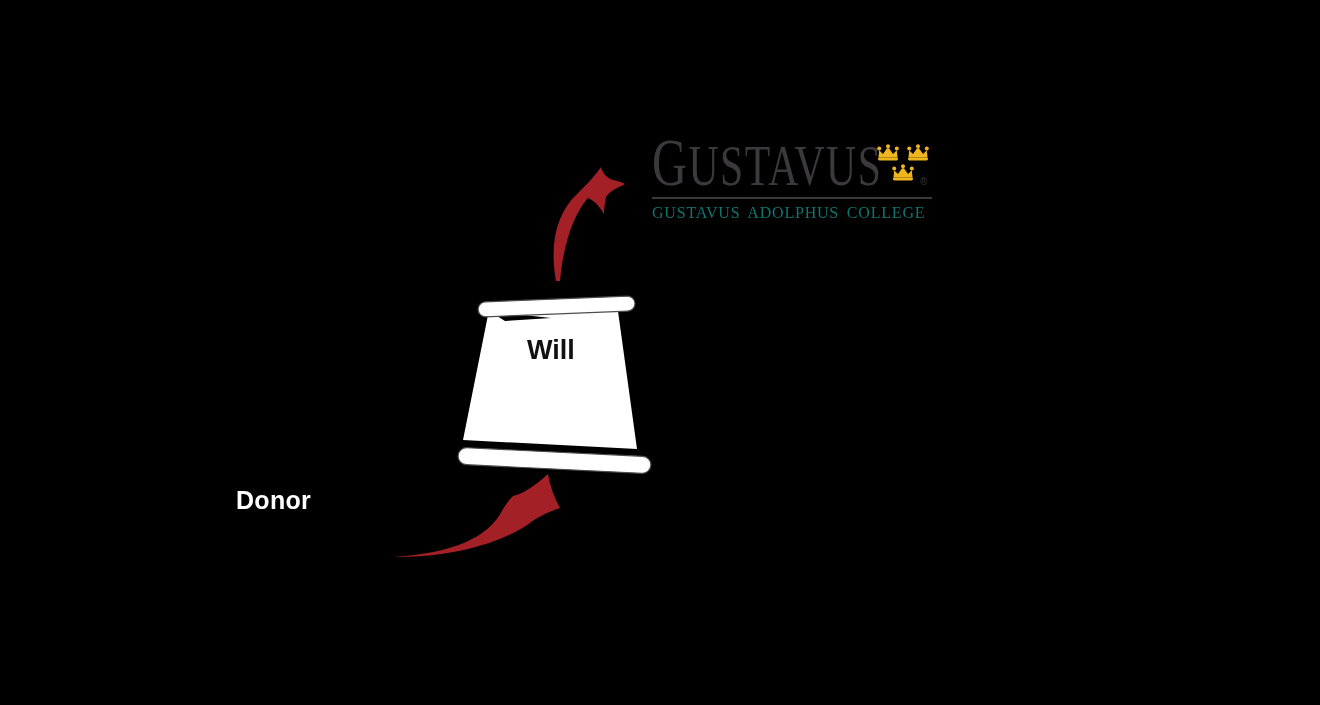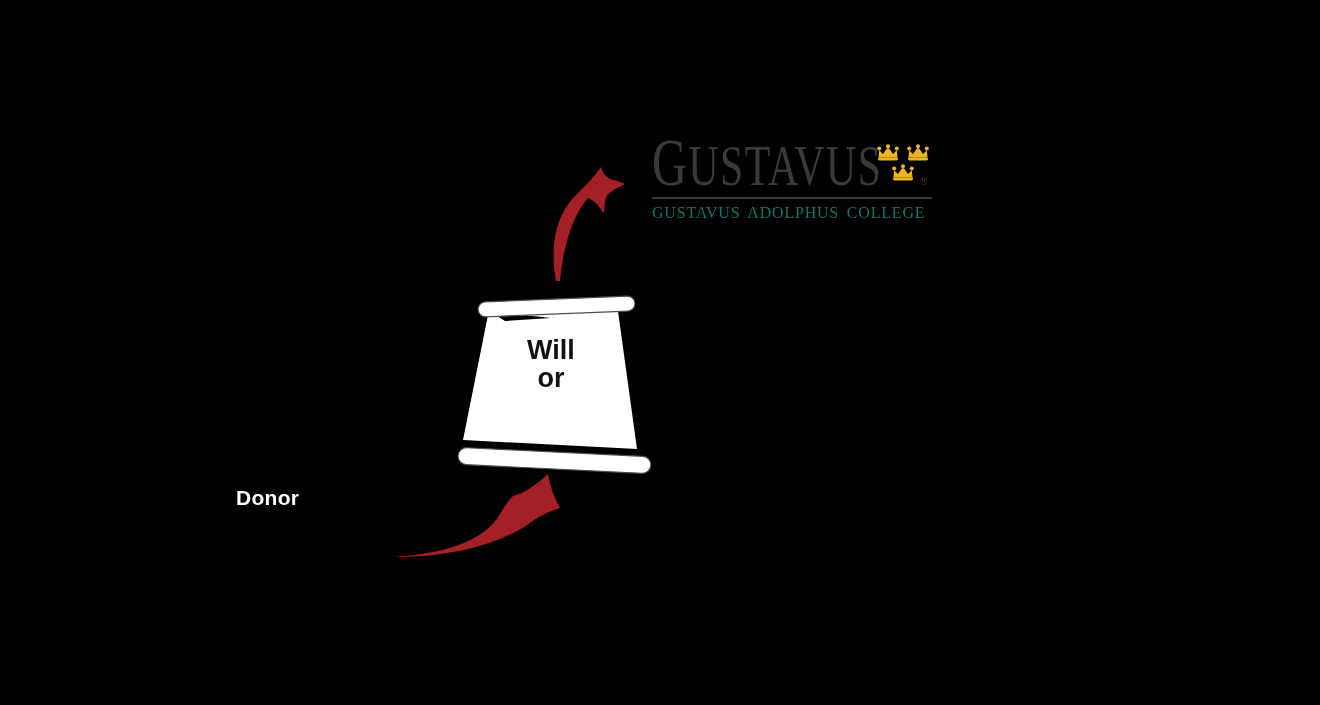--- a/index.html
+++ b/index.html
@@ -10,21 +10,21 @@
     overflow:hidden;
     font-family:"Liberation Sans", sans-serif;
   }
   .stage svg.scene{position:absolute;left:0;top:0;}
   .abs{position:absolute;}
 
   
   .donor-label{
     left:236px;top:486px;
     color:#ffffff;
-    font-size:21px;font-weight:bold;
+    font-size:25px;font-weight:bold;
     letter-spacing:0.3px;
   }
 
   
   .scroll-text{
     left:468px;top:336px;width:166px;
     color:#111111;
     font-size:27px;font-weight:bold;
     line-height:28px;text-align:center;
   }
@@ -92,21 +92,20 @@
 
     <rect x="478" y="299" width="157" height="15" rx="7.5" fill="#ffffff" stroke="#4d4d4d" stroke-width="1.2" transform="rotate(-2.3 556 306)"></rect>
 
     <rect x="458" y="452" width="193" height="17" rx="8.5" fill="#ffffff" stroke="#4d4d4d" stroke-width="1.2" transform="rotate(2.8 554 460)"></rect>
   </svg>
 
   <div class="abs donor-label">Donor</div>
 
   <div class="abs scroll-text">
     <span>Will</span>
-    <span>or</span>
   </div>
 
   <div class="abs gustavus-wordmark">GUSTAVUS</div>
 
   <svg class="abs crowns" width="60" height="40" viewBox="0 0 60 40">
     <defs>
       <g id="crown">
         <circle cx="3.2" cy="4.6" r="2"></circle>
         <circle cx="12" cy="2.2" r="2"></circle>
         <circle cx="20.8" cy="4.6" r="2"></circle>

